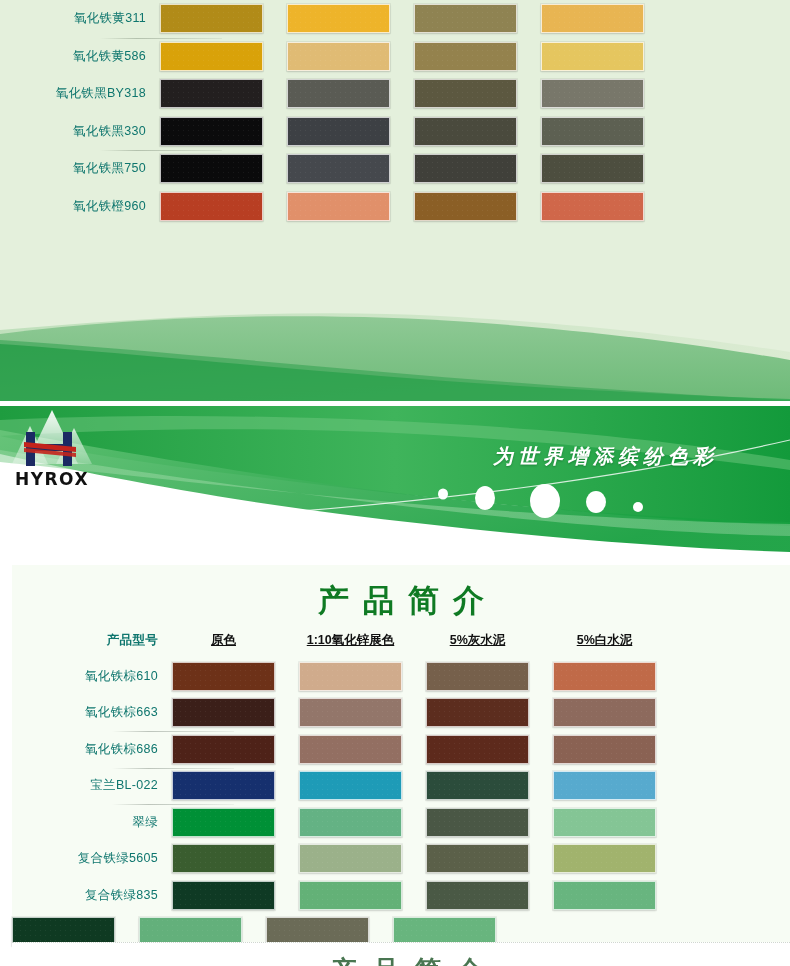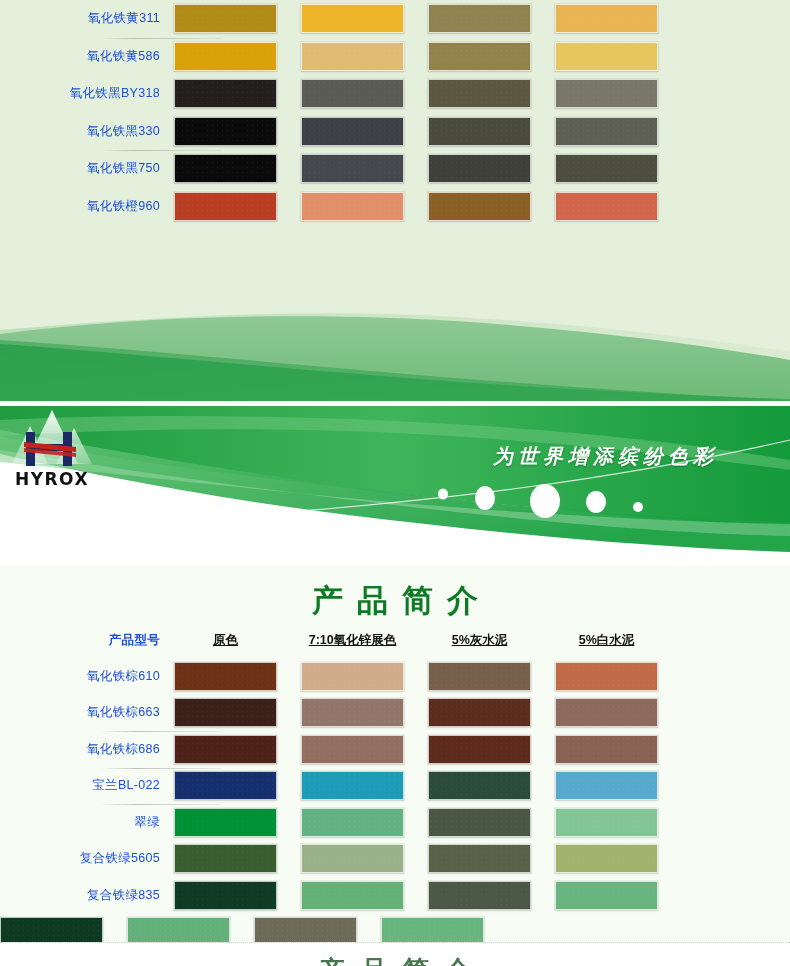--- a/index.html
+++ b/index.html
@@ -13,25 +13,25 @@
 
   
   .swatch-table { width:790px; }
   .swatch-row {
     position:relative;
     height:37px;
     display:flex;
     align-items:center;
   }
   .label-cell {
-    width:174px;
+    width:160px;
     padding-right:14px;
     text-align:right;
     font-size:12.5px;
-    color:#1d4ed8;
+    color:#0f766e;
     letter-spacing:.3px;
     white-space:nowrap;
   }
   .label-cell.sep::after{
     content:"";
     position:absolute;
     left:100px; top:0; width:122px; height:1px;
     background:linear-gradient(to right,rgba(140,155,135,.0),rgba(140,155,135,.55) 30%,rgba(140,155,135,.15));
   }
   .sw-cell { width:127px; display:flex; justify-content:flex-start; }
@@ -96,20 +96,21 @@
     text-shadow:0 1px 2px rgba(0,80,25,.45);
     font-family:"DejaVu Sans",sans-serif;
   }
 
   
   #section-bottom{
     position:relative;
     background:#f7fcf4;
     height:401px;
     padding-top:0;
+    margin-left:12px;
   }
   #title-produce{
     text-align:center;
     padding-top:15px;
     padding-bottom:10px;
     font-size:31px;
     font-weight:bold;
     color:#0f7a23;
     letter-spacing:14px;
     text-indent:14px;
@@ -335,21 +336,21 @@
 </div>
 
 <div id="section-bottom">
   <div id="title-produce">产品简介</div>
   <div id="col-headers">
       <div class="label-cell">产品型号</div>
       <div class="sw-cell">
         <span>原色</span>
       </div>
       <div class="sw-cell">
-        <span>7:10氧化锌展色</span>
+        <span>1:10氧化锌展色</span>
       </div>
       <div class="sw-cell">
         <span>5%灰水泥</span>
       </div>
       <div class="sw-cell">
         <span>5%白水泥</span>
       </div>
     </div>
   <div class="swatch-table" id="bottom-table">
       <div class="swatch-row">

